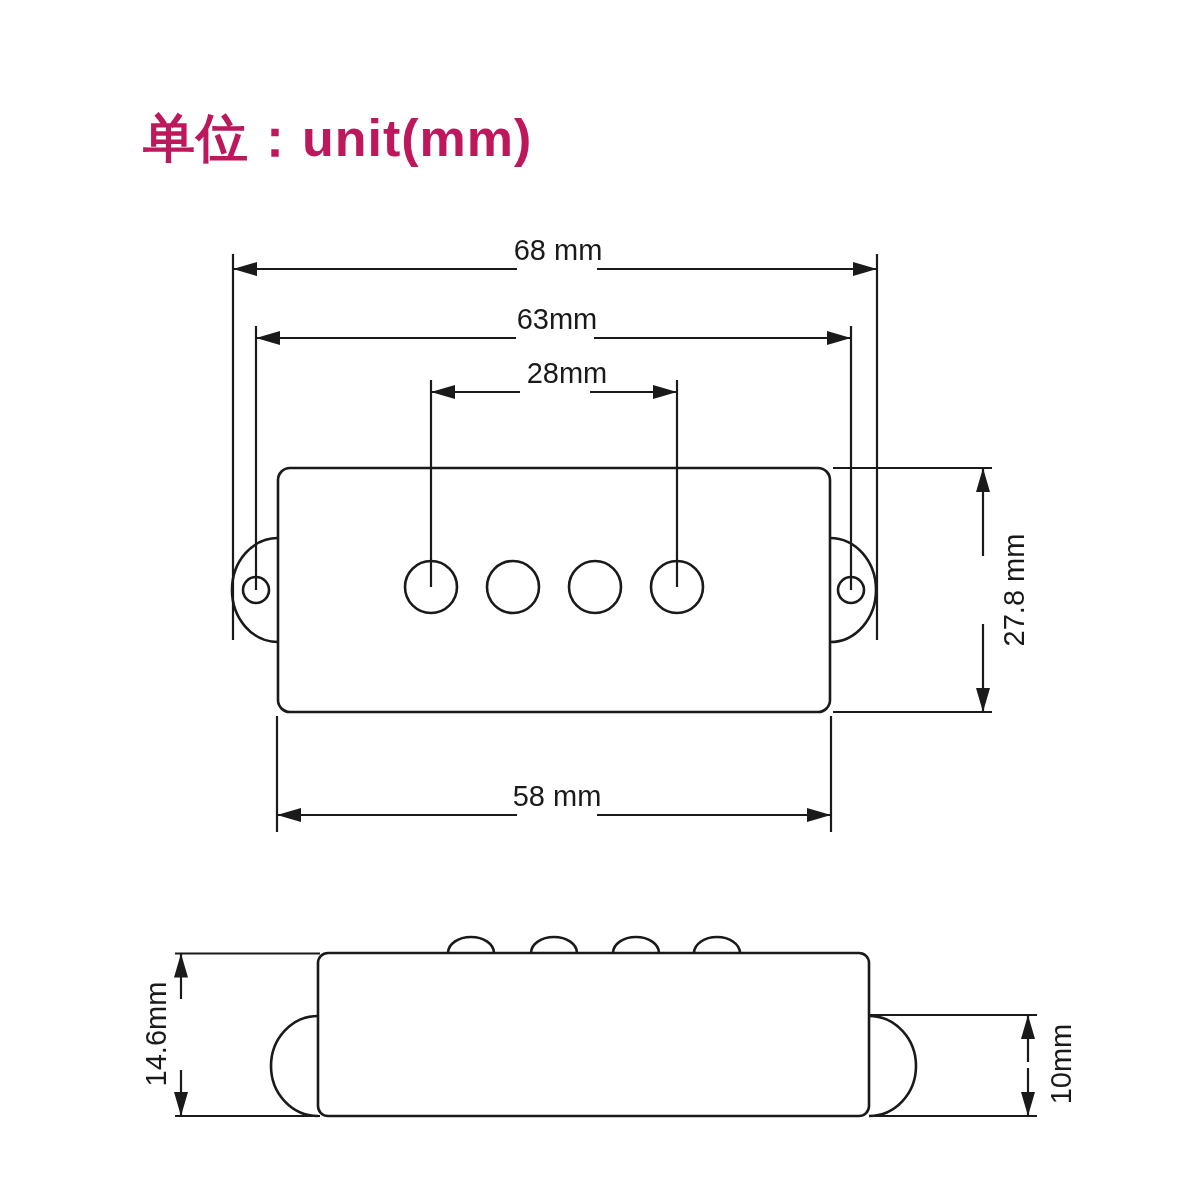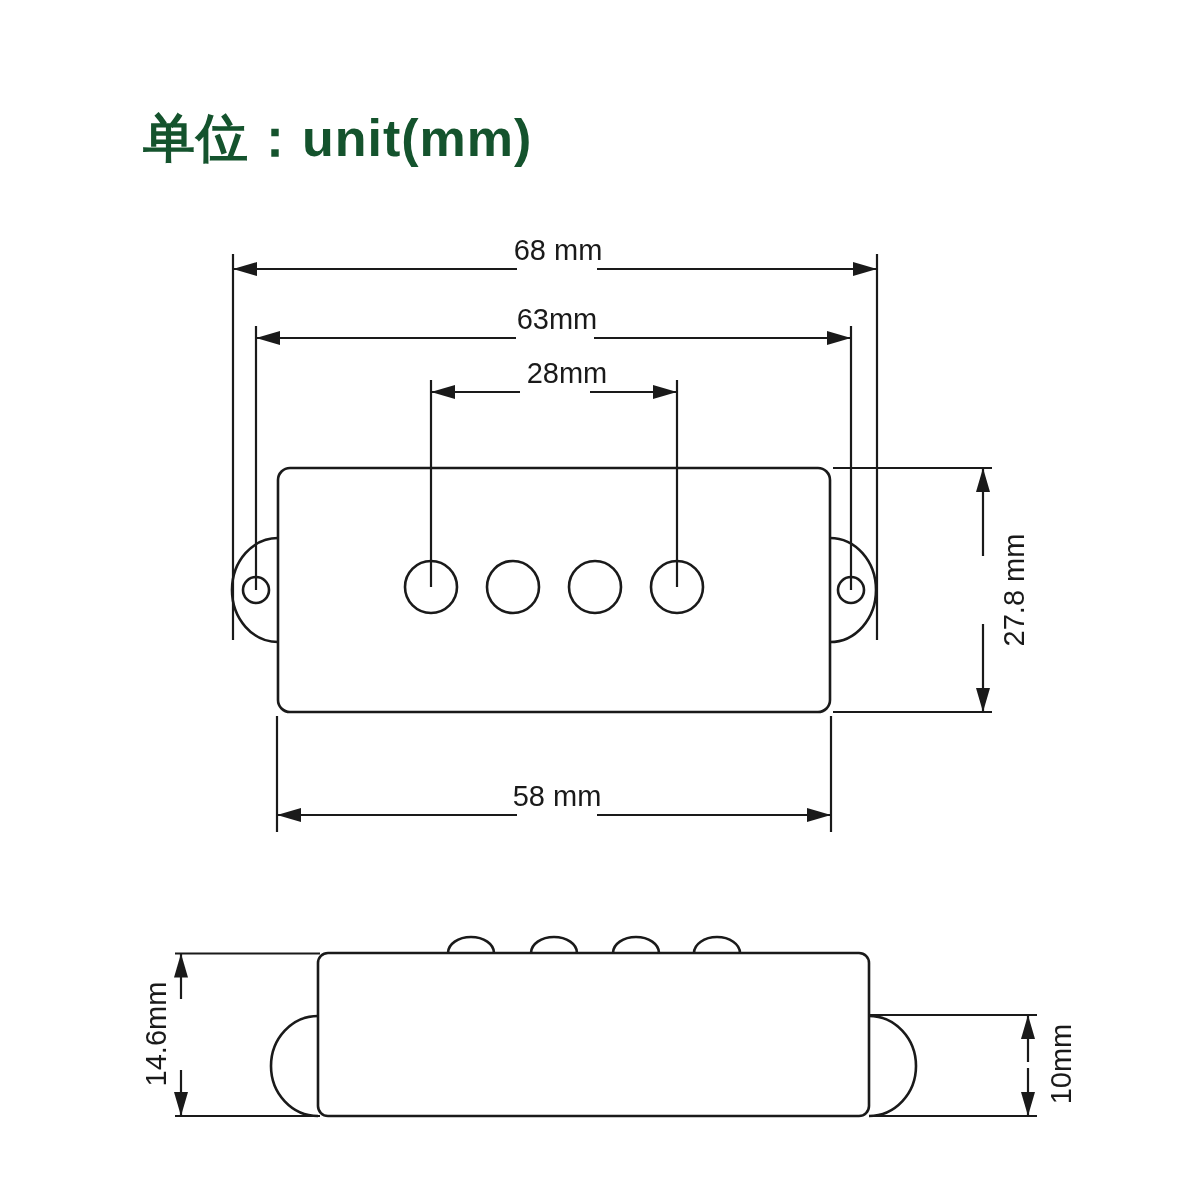--- a/index.html
+++ b/index.html
@@ -3,21 +3,21 @@
 <meta charset="utf-8">
 <style>
   html,body{margin:0;padding:0;}
   body{
     width:1200px;height:1200px;background:#ffffff;position:relative;overflow:hidden;
     font-family:"Liberation Sans","DejaVu Sans",sans-serif;
   }
   .canvas{position:absolute;inset:0;}
   .title{
     position:absolute;left:143px;top:104px;
-    font-size:52px;font-weight:600;color:#14532d;letter-spacing:1px;
+    font-size:52px;font-weight:600;color:#be185d;letter-spacing:1px;
     white-space:nowrap;
   }
   svg{position:absolute;left:0;top:0;}
   .ln{stroke:#1a1a1a;stroke-width:2.2;fill:none;}
   .shape{stroke:#1a1a1a;stroke-width:2.6;fill:none;}
   .lbl{font-family:"Liberation Sans","DejaVu Sans",sans-serif;font-size:29px;fill:#1a1a1a;}
 </style>
 </head>
 <body>
 

